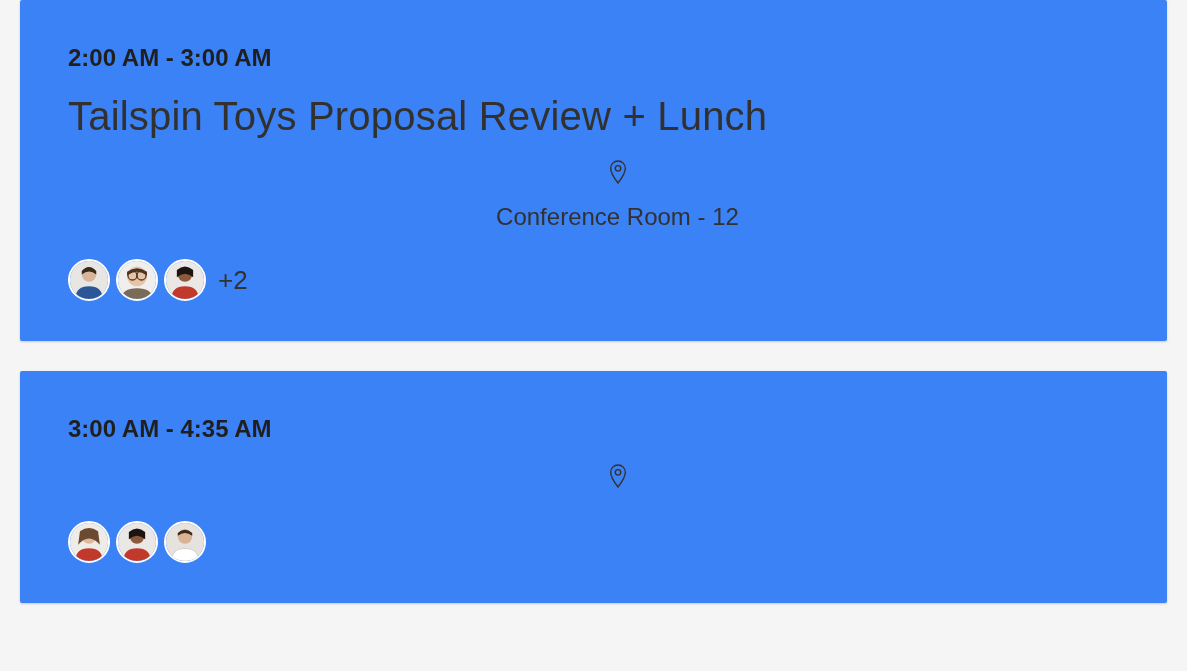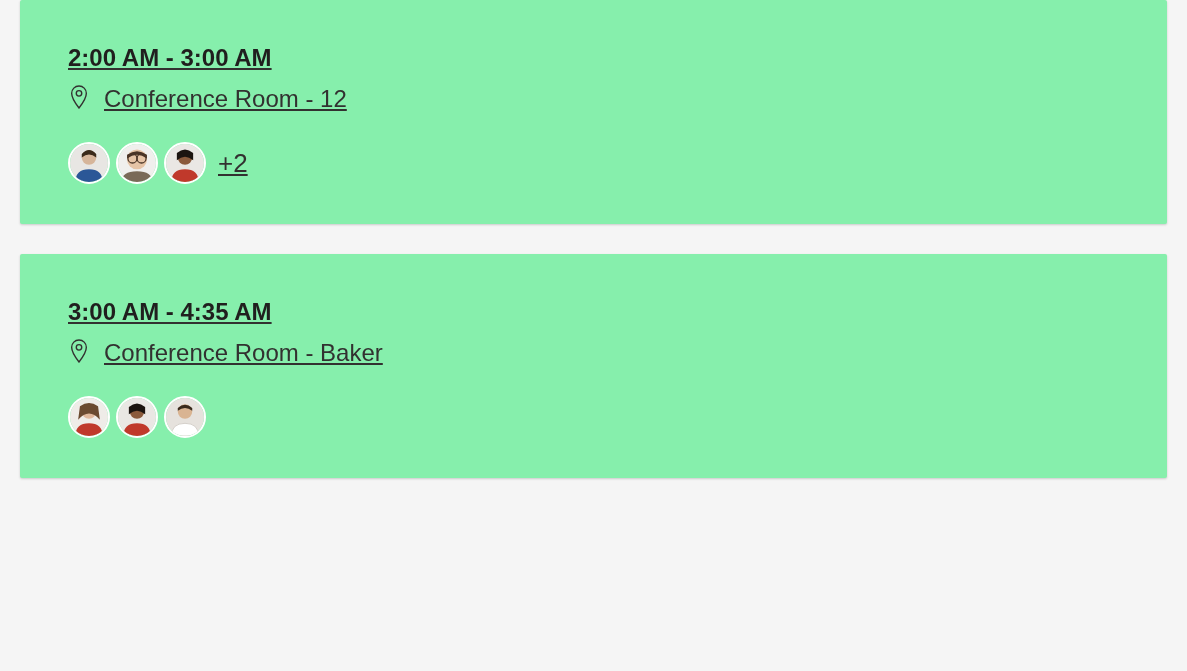--- a/index.html
+++ b/index.html
@@ -7,44 +7,44 @@
     width: 1187px;
     height: 671px;
     background: #f5f5f5;
     font-family: "Segoe UI", -apple-system, BlinkMacSystemFont, sans-serif;
     color: #323130;
   }
   .container {
     padding: 0 20px;
   }
   .event-card {
-    background: #86efac;
+    background: #3b82f6;
     box-shadow: 0 1px 3px rgba(0,0,0,0.08), 0 1px 2px rgba(0,0,0,0.10);
     border-radius: 2px;
     padding: 44px 0 40px 48px;
     margin-bottom: 30px;
-    text-decoration: underline;
   }
   .event-time {
     font-size: 24px;
     font-weight: 600;
     color: #201f1e;
   }
   .event-title {
     font-size: 40px;
     font-weight: 400;
     color: #323130;
     margin-top: 22px;
     letter-spacing: 0.2px;
   }
   .event-location-row {
     display: flex;
     align-items: center;
-    margin-top: 12px;
+    margin-top: 20px;
     gap: 14px;
+    flex-direction: column;
   }
   .event-location-row svg {
     width: 22px;
     height: 26px;
     stroke: #323130;
     fill: none;
     stroke-width: 1.5;
   }
   .event-location {
     font-size: 24px;
@@ -73,20 +73,21 @@
     margin-left: 6px;
   }
 </style>
 </head>
 <body>
 
 <div class="container">
 
   <div class="event-card">
     <div class="event-time">2:00 AM - 3:00 AM</div>
+    <div class="event-title">Tailspin Toys Proposal Review + Lunch</div>
     <div class="event-location-row">
       <span>
         <svg viewBox="0 0 24 28">
           <path d="M12 2 C7.5 2 4 5.5 4 10 C4 16 12 26 12 26 C12 26 20 16 20 10 C20 5.5 16.5 2 12 2 Z"></path>
           <circle cx="12" cy="10" r="3"></circle>
         </svg>
       </span>
       <span class="event-location">Conference Room - 12</span>
     </div>
     <div class="attendees-row">
@@ -144,21 +145,20 @@
 
   <div class="event-card">
     <div class="event-time">3:00 AM - 4:35 AM</div>
     <div class="event-location-row">
       <span>
         <svg viewBox="0 0 24 28">
           <path d="M12 2 C7.5 2 4 5.5 4 10 C4 16 12 26 12 26 C12 26 20 16 20 10 C20 5.5 16.5 2 12 2 Z"></path>
           <circle cx="12" cy="10" r="3"></circle>
         </svg>
       </span>
-      <span class="event-location">Conference Room - Baker</span>
     </div>
     <div class="attendees-row">
       <span class="avatar">
         <svg viewBox="0 0 42 42">
             <defs>
               <clipPath id="c4">
                 <circle cx="21" cy="21" r="21"></circle>
               </clipPath>
             </defs>
           <g clip-path="url(#c4)">

